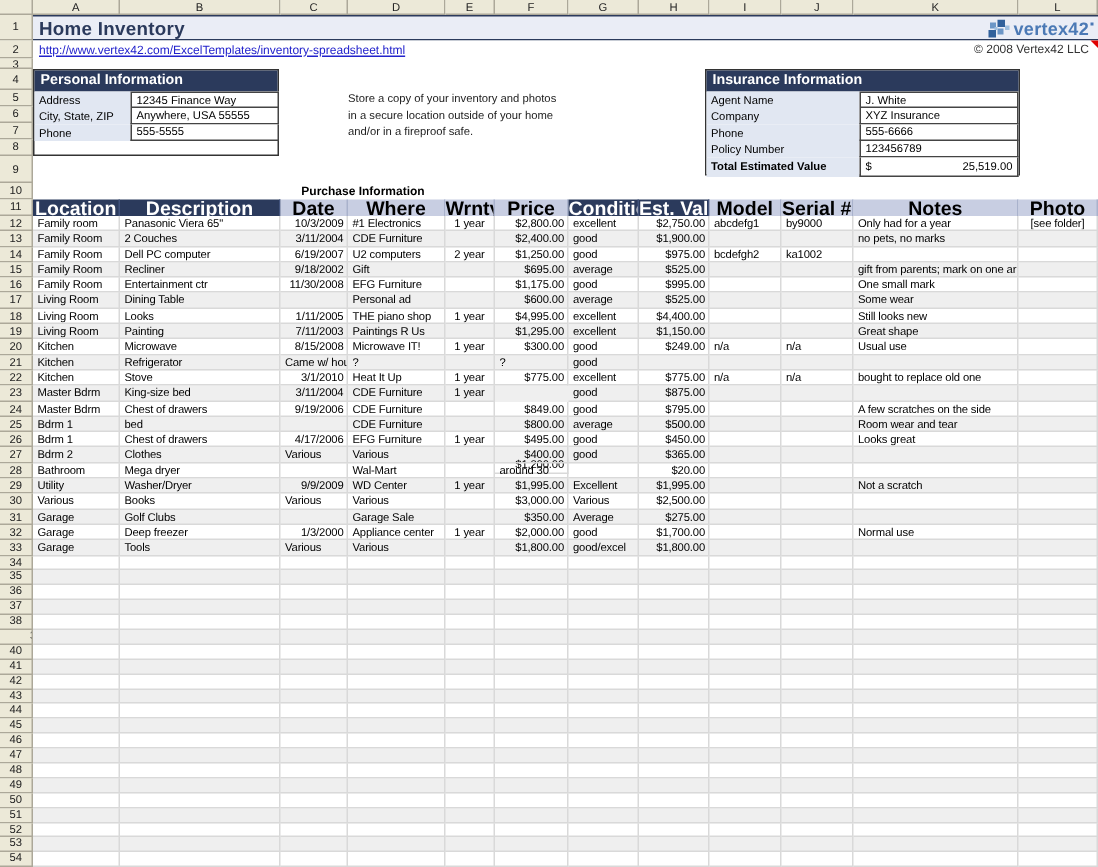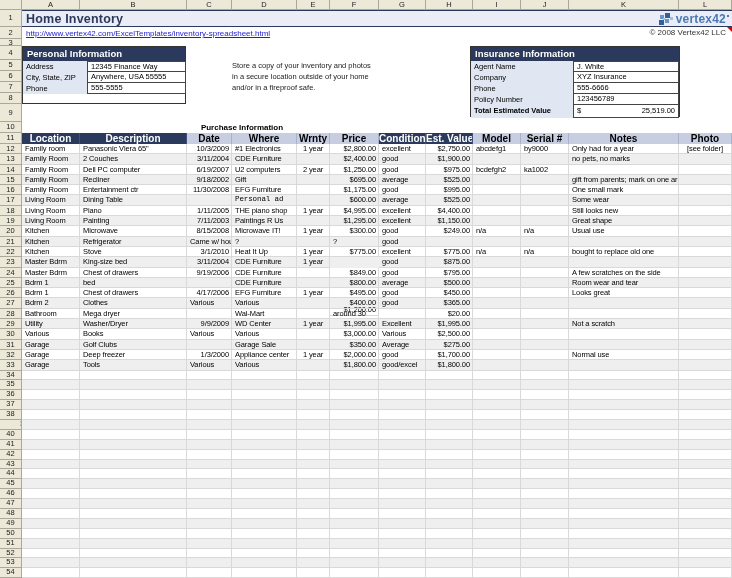--- a/index.html
+++ b/index.html
@@ -51,21 +51,21 @@
              display:flex;justify-content:space-between;padding:0 3px;background:#fff;}
 
   
   .note{position:absolute;left:210px;top:50px;font-size:7.5px;line-height:11px;color:#222;white-space:nowrap;}
 
   
   .purchase-label{position:absolute;left:165px;top:112px;width:110px;height:11px;text-align:center;font-size:8px;font-weight:bold;line-height:11px;color:#000;}
 
   
   .thead{position:absolute;left:0;top:123px;width:710px;height:11px;display:flex;}
-  .hc{font-weight:bold;font-size:10px;line-height:11px;text-align:center;overflow:hidden;white-space:nowrap;flex:none;height:11px;}
+  .hc{font-weight:bold;font-size:13px;line-height:11px;text-align:center;overflow:hidden;white-space:nowrap;flex:none;height:11px;}
   .hc.dark{background:var(--navy);color:#fff;border-right:1px solid #41527C;}
   .hc.light{background:var(--hdrlight);color:#000;border-right:1px solid #A9B2CC;}
   .tbody{position:absolute;left:0;top:134px;width:710px;}
   .drow{display:flex;background:#fff;}
   .drow.stripe{background:var(--stripe);}
   .cell{border-right:1px solid var(--grid);border-bottom:1px solid var(--grid);overflow:hidden;white-space:nowrap;
         font-size:7.5px;line-height:9.5px;letter-spacing:-0.1px;color:#000;flex:none;height:100%;}
   .al{text-align:left;padding-left:3px;} .ar{text-align:right;padding-right:2px;} .ac{text-align:center;}
 </style>
 </head>
@@ -305,33 +305,33 @@
           <div class="cell ar" style="width: 47px;">$995.00</div>
           <div class="cell al" style="width: 48px;"></div>
           <div class="cell al" style="width: 48px;"></div>
           <div class="cell al" style="width: 110px;">One small mark</div>
           <div class="cell ac" style="width: 53px;"></div>
         </div>
         <div class="drow stripe" style="height: 10.3px;">
           <div class="cell al" style="width: 58px;">Living Room</div>
           <div class="cell al" style="width: 107px;">Dining Table</div>
           <div class="cell al" style="width: 45px;"></div>
-          <div class="cell al" style="width: 65px; font-family: Liberation Mono, monospace;">Personal ad</div>
+          <div class="cell al" style="width: 65px;">Personal ad</div>
           <div class="cell ac" style="width: 33px;"></div>
           <div class="cell ar" style="width: 49px;">$600.00</div>
           <div class="cell al" style="width: 47px;">average</div>
           <div class="cell ar" style="width: 47px;">$525.00</div>
           <div class="cell al" style="width: 48px;"></div>
           <div class="cell al" style="width: 48px;"></div>
           <div class="cell al" style="width: 110px;">Some wear</div>
           <div class="cell ac" style="width: 53px;"></div>
         </div>
         <div class="drow" style="height: 10.3px;">
           <div class="cell al" style="width: 58px;">Living Room</div>
-          <div class="cell al" style="width: 107px;">Piano</div>
+          <div class="cell al" style="width: 107px;">Looks</div>
           <div class="cell ar" style="width: 45px;">1/11/2005</div>
           <div class="cell al" style="width: 65px;">THE piano shop</div>
           <div class="cell ac" style="width: 33px;">1 year</div>
           <div class="cell ar" style="width: 49px;">$4,995.00</div>
           <div class="cell al" style="width: 47px;">excellent</div>
           <div class="cell ar" style="width: 47px;">$4,400.00</div>
           <div class="cell al" style="width: 48px;"></div>
           <div class="cell al" style="width: 48px;"></div>
           <div class="cell al" style="width: 110px;">Still looks new</div>
           <div class="cell ac" style="width: 53px;"></div>

